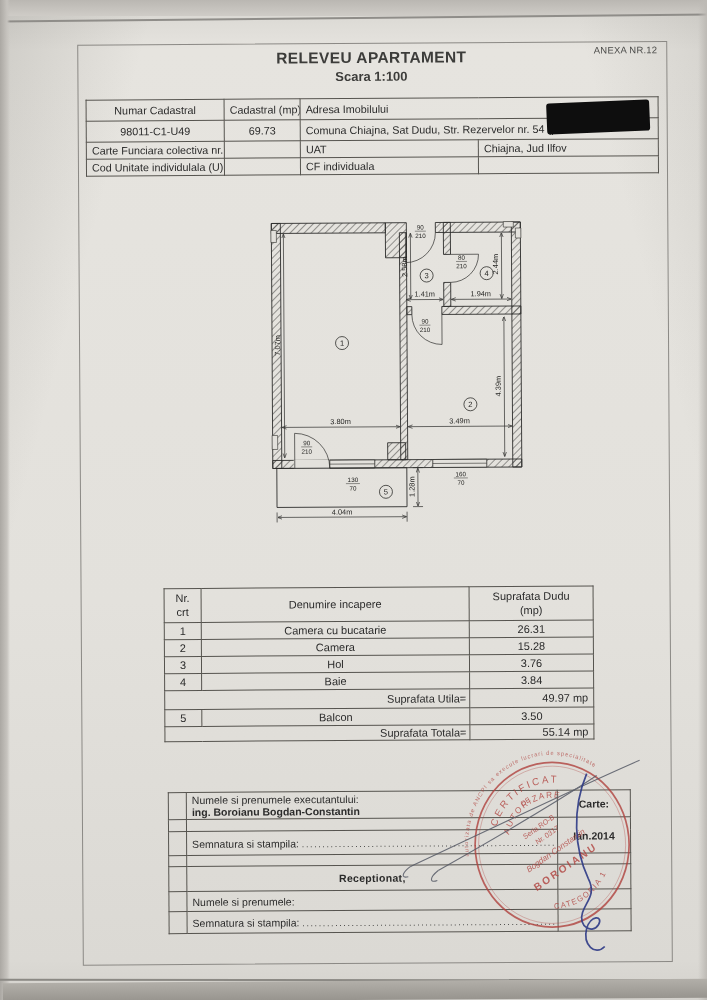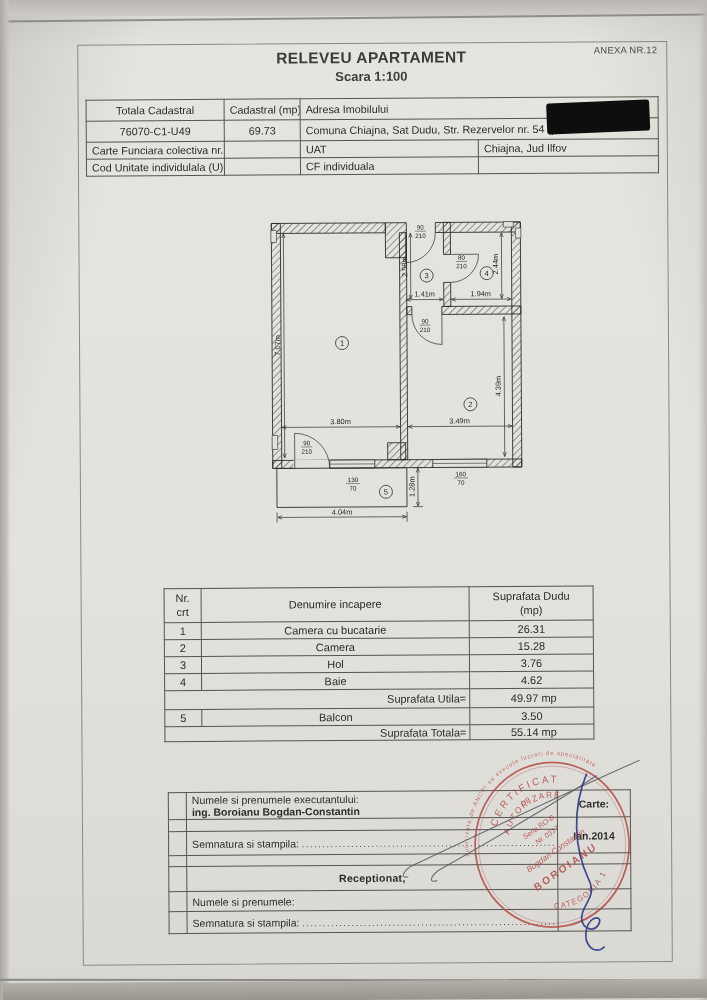--- a/index.html
+++ b/index.html
@@ -49,21 +49,21 @@
   .floorplan .dim{font-size:7.4px;}
   .floorplan .open{font-size:6.3px;}
   .floorplan .rno{font-size:7.6px;}
 
   .rooms-table{position:absolute;left:163px;top:587px;width:429px;}
   .rooms-table td{text-align:center;font-size:11px;}
   .rooms-table .hd td{height:33px;line-height:1.25;}
   .rooms-table .dr td{height:16px;}
   .rooms-table .sum td{height:18px;}
   .rooms-table .sumlbl{text-align:right;padding-right:3px;}
-  .rooms-table .sumval{text-align:center;padding-left:9px;}
+  .rooms-table .sumval{text-align:right;padding-left:9px;}
   .rooms-table .last td{height:14px;}
 
   .sig-table{position:absolute;left:166px;top:791px;width:462px;}
   .sig-table td{font-size:10.5px;vertical-align:middle;}
   .sig-table .r1 td{height:26px;}
   .sig-table .r2 td{height:11px;}
   .sig-table .r3 td{height:23px;}
   .sig-table .r4 td{height:10px;}
   .sig-table .r5 td{height:24px;}
   .sig-table .r6 td{height:19px;}
@@ -100,26 +100,26 @@
 
     <table class="info-table">
       <colgroup>
           <col style="width:138px">
           <col style="width:76px">
           <col style="width:178px">
           <col style="width:180px">
         </colgroup>
       <tbody>
           <tr class="r1">
-        <td class="c">Totala Cadastral</td>
+        <td class="c">Numar Cadastral</td>
         <td class="c">Cadastral (mp)</td>
         <td colspan="2">Adresa Imobilului</td>
       </tr>
       <tr class="r2">
-        <td class="c">76070-C1-U49</td>
+        <td class="c">98011-C1-U49</td>
         <td class="c">69.73</td>
         <td colspan="2">Comuna Chiajna, Sat Dudu, Str. Rezervelor nr. 54 (pro</td>
       </tr>
       <tr class="r3">
         <td>Carte Funciara colectiva nr.</td>
         <td></td>
         <td>UAT</td>
         <td>Chiajna, Jud Ilfov</td>
       </tr>
       <tr class="r4">
@@ -280,21 +280,21 @@
         <td>15.28</td>
       </tr>
       <tr class="dr">
         <td>3</td>
         <td>Hol</td>
         <td>3.76</td>
       </tr>
       <tr class="dr">
         <td>4</td>
         <td>Baie</td>
-        <td>4.62</td>
+        <td>3.84</td>
       </tr>
       <tr class="sum">
         <td colspan="2" class="sumlbl">Suprafata Utila=</td>
         <td class="sumval">49.97 mp</td>
       </tr>
       <tr class="dr">
         <td>5</td>
         <td>Balcon</td>
         <td>3.50</td>
       </tr>

